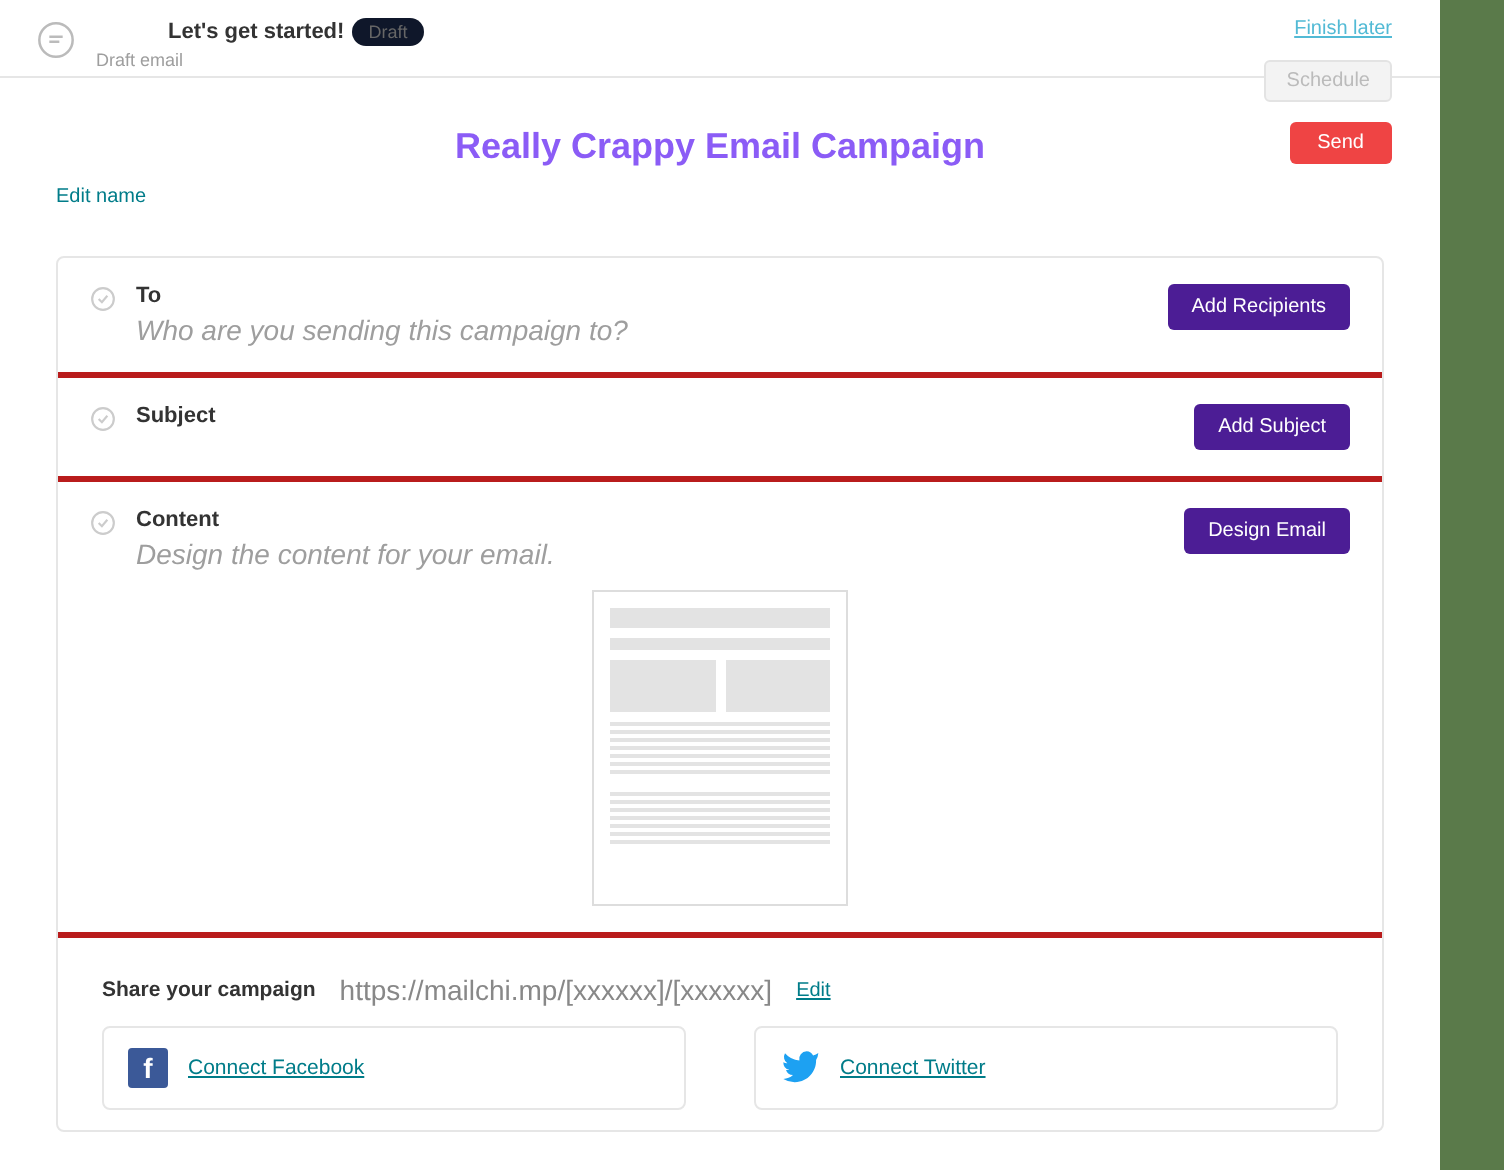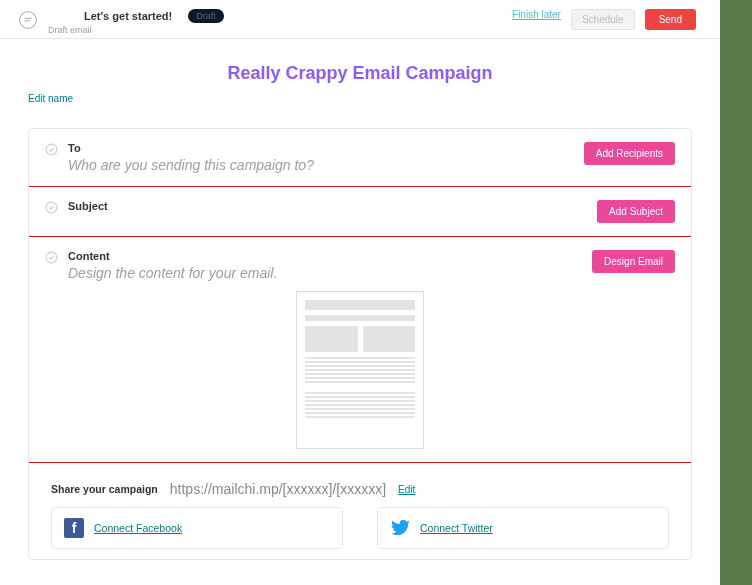--- a/index.html
+++ b/index.html
@@ -25,28 +25,28 @@
       height: 39px;
     }
     .top-left { display: flex; align-items: flex-start; gap: 10px; }
     .header-icon {
       width: 20px; height: 20px;
       color: #bbb;
       margin-top: 1px;
       margin-left: 6px;
     }
     .header-texts { display: flex; flex-direction: column; }
-    .header-line1 { display: flex; align-items: center; gap: 16px; padding-left: 36px; }
+    .header-line1 { display: flex; align-items: center; gap: 4px; padding-left: 36px; }
     .title-text { font-size: 11px; font-weight: 600; color: #333; }
     .draft-badge {
       background: #0f172a; color: #666; font-size: 9px;
       padding: 2px 8px; border-radius: 8px;
     }
     .sub-text { font-size: 9px; color: #9e9e9e; margin-top: 2px; }
-    .top-right { display: flex; align-items: flex-start; gap: 10px; }
+    .top-right { display: flex; align-items: flex-end; gap: 10px; flex-direction: column; }
     .finish-link {
       font-size: 10px; color: #52bad5; text-decoration: underline;
     }
     .btn-disabled {
       font-size: 10px; color: #bbb; background: #f3f3f3;
       border: 1px solid #e3e3e3; padding: 4px 10px; border-radius: 3px;
       cursor: not-allowed;
     }
     .btn-send {
       font-size: 10px; color: #fff; background: #ef4444;
@@ -59,36 +59,36 @@
     .sections {
       margin-top: 22px;
       border: 1px solid #e6e6e6;
       border-radius: 4px;
       background: #fff;
     }
     .section-row {
       display: flex;
       align-items: flex-start;
       padding: 13px 16px;
-      border-bottom: 1px solid #b91c1c;
+      border-bottom: 3px solid #b91c1c;
       position: relative;
     }
     .section-row:last-child { border-bottom: none; }
     .check-icon {
       width: 13px; height: 13px;
       flex-shrink: 0;
       margin-right: 10px;
       margin-top: 1px;
       color: #ccc;
     }
     .section-texts { flex: 1; }
     .section-title { font-size: 11px; font-weight: 600; color: #333; }
     .section-help { font-size: 14px; font-style: italic; color: #9e9e9e; margin-top: 3px; }
     .btn-dark {
-      background: #ec4899; color: #fff; border: none;
+      background: #4c1d95; color: #fff; border: none;
       font-size: 10px; padding: 6px 12px; border-radius: 3px;
       cursor: pointer;
     }
     .content-section { flex-wrap: wrap; }
     .preview-wrap {
       width: 100%; display: flex; justify-content: center; margin-top: 10px;
     }
     .preview-box {
       width: 128px; height: 158px; border: 1px solid #ddd;
       padding: 8px; display: flex; flex-direction: column; gap: 5px;

